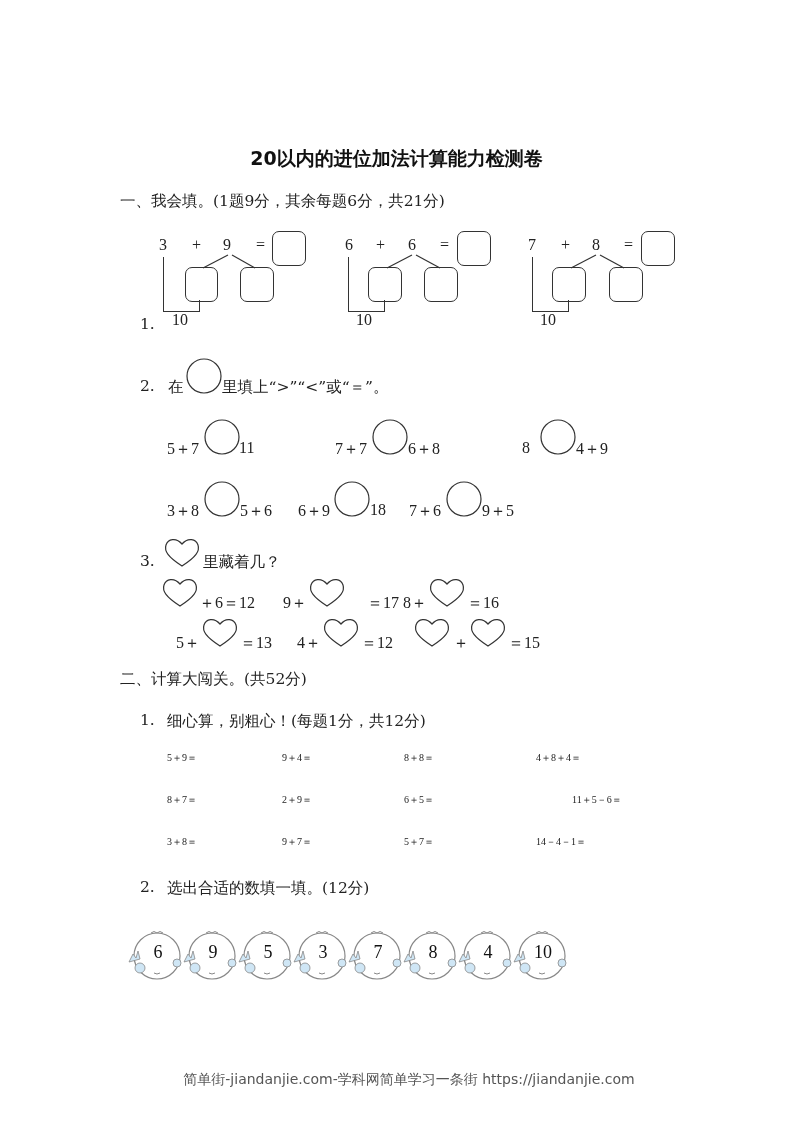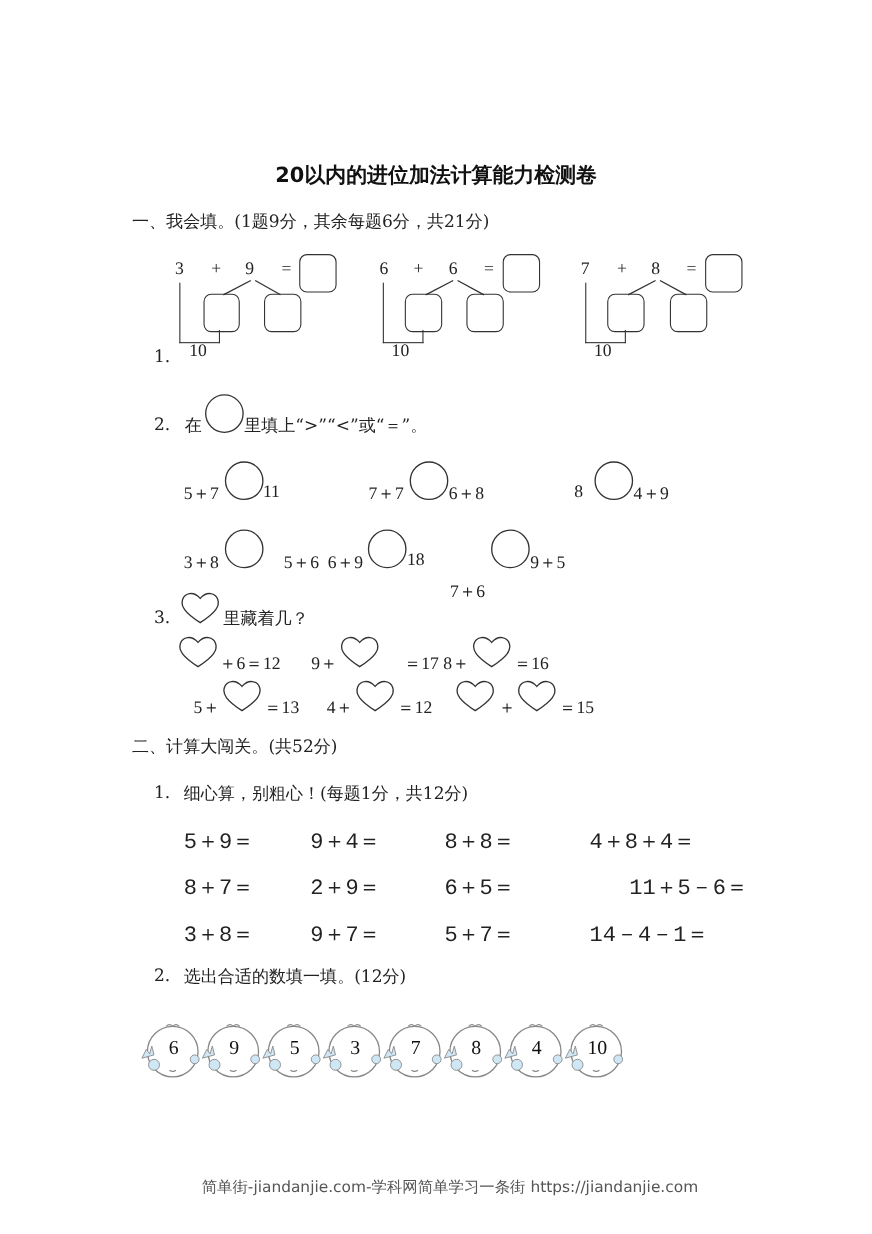--- a/index.html
+++ b/index.html
@@ -7,21 +7,21 @@
        font-family:"DejaVu Serif","Liberation Serif",serif;color:#222;}
   .abs{position:absolute;white-space:nowrap;text-align:right;}
   .title{left:0;width:793px;top:146px;text-align:center;font-size:19px;font-weight:bold;
          font-family:"DejaVu Sans","Liberation Sans",sans-serif;color:#111;}
   .sec{font-size:15.5px;}
   .txt{font-size:15.5px;}
   .num{font-size:16px;font-family:"Liberation Serif","DejaVu Serif",serif;}
   .box{position:absolute;border:1.3px solid #333;border-radius:7px;background:#fff;}
   .line{position:absolute;background:#333;}
   svg{position:absolute;overflow:visible;}
-  .calc{position:absolute;font-size:20px;font-family:Liberation Mono, monospace;text-align:right;}
+  .calc{position:absolute;font-size:10px;font-family:Liberation Serif, serif;text-align:right;}
   .footer{left:0;width:792px;top:1071px;text-align:center;font-size:14px;color:#555;
           font-family:"DejaVu Sans","Liberation Sans",sans-serif;margin-left:13px;}
   .face-num{position:absolute;font-size:18px;font-family:"Liberation Serif",serif;color:#111;text-align:center;}
 </style>
 </head>
 <body>
 
 <div class="abs title">20以内的进位加法计算能力检测卷</div>
 
 <div class="abs sec" style="left:120px;top:191px;">一、我会填。(1题9分，其余每题6分，共21分)</div>
@@ -107,29 +107,29 @@
   <span class="abs num" style="left:522px;top:439px;">8</span>
   <svg width="40" height="40" style="left:540px;top:418px;">
       <circle cx="18" cy="19" r="17" fill="none" stroke="#333" stroke-width="1.2"></circle>
     </svg>
   <span class="abs num" style="left:576px;top:439px;">4＋9</span>
 
   <span class="abs num" style="left:167px;top:501px;">3＋8</span>
   <svg width="40" height="40" style="left:204px;top:480px;">
       <circle cx="18" cy="19" r="17" fill="none" stroke="#333" stroke-width="1.2"></circle>
     </svg>
-  <span class="abs num" style="left:240px;top:501px;margin-left:18px;">5＋6</span>
+  <span class="abs num" style="left:240px;top:501px;">5＋6</span>
 
   <span class="abs num" style="left:298px;top:501px;">6＋9</span>
   <svg width="40" height="40" style="left:334px;top:480px;">
       <circle cx="18" cy="19" r="17" fill="none" stroke="#333" stroke-width="1.2"></circle>
     </svg>
   <span class="abs num" style="left:370px;top:501px;">18</span>
 
-  <span class="abs num" style="left:409px;top:501px;margin-top:27px;">7＋6</span>
+  <span class="abs num" style="left:409px;top:501px;">7＋6</span>
   <svg width="40" height="40" style="left:446px;top:480px;">
       <circle cx="18" cy="19" r="17" fill="none" stroke="#333" stroke-width="1.2"></circle>
     </svg>
   <span class="abs num" style="left:482px;top:501px;">9＋5</span>
 </div>
 
 <div>
   <span class="abs txt" style="left:140px;top:552px;">3.</span>
   <svg width="38" height="32" style="left:164px;top:537px;">
       <path d="M18 29 C4 20 0 14 2 8 C4 2 12 0 18 7 C24 0 32 2 34 8 C36 14 32 20 18 29 Z" fill="none" stroke="#333" stroke-width="1.2"></path>

